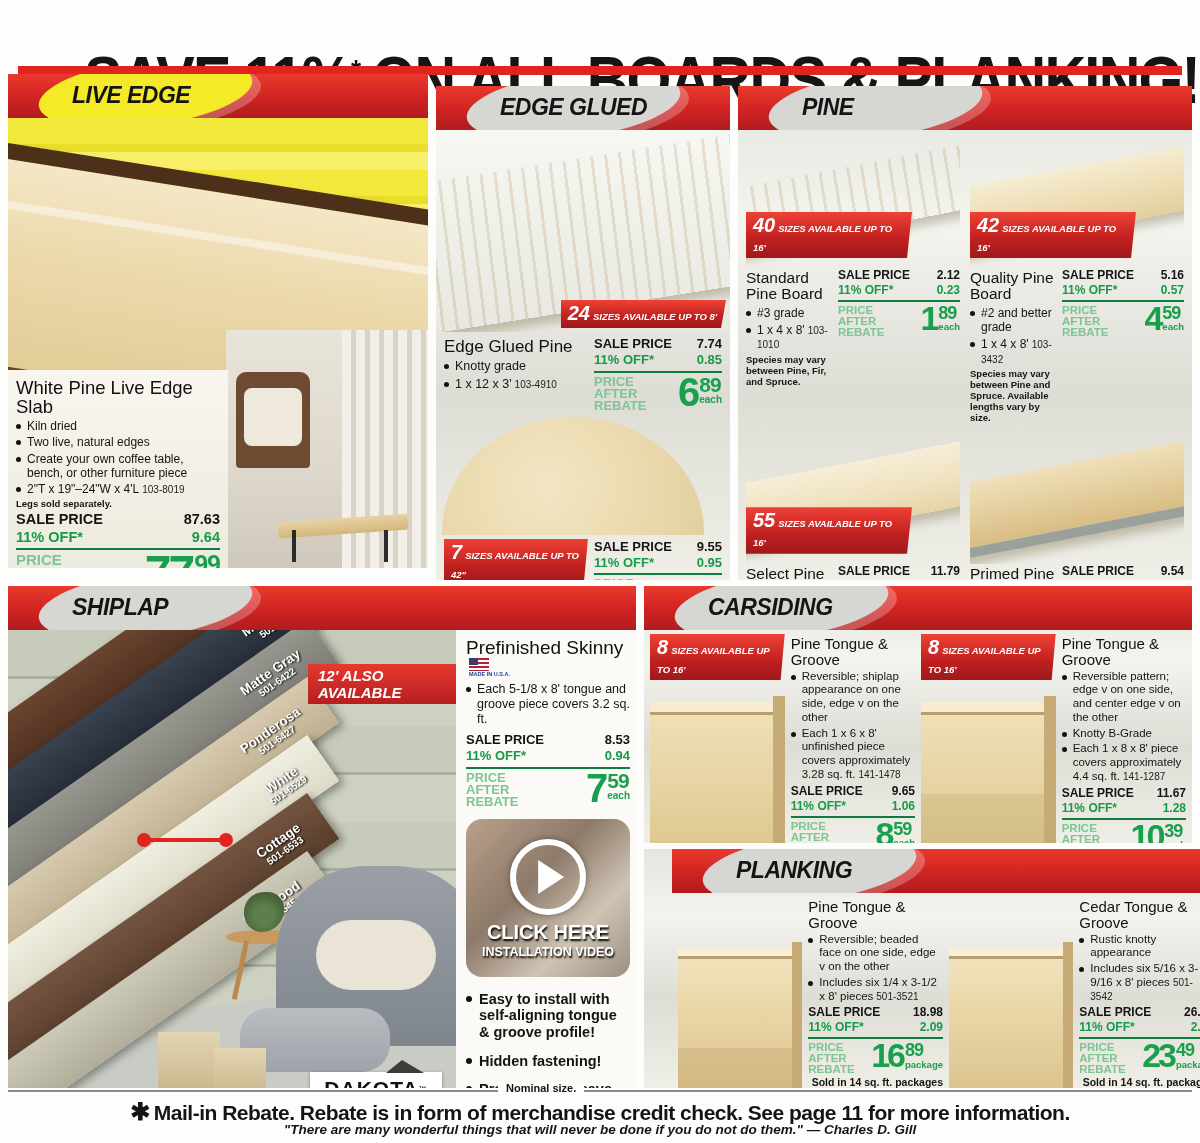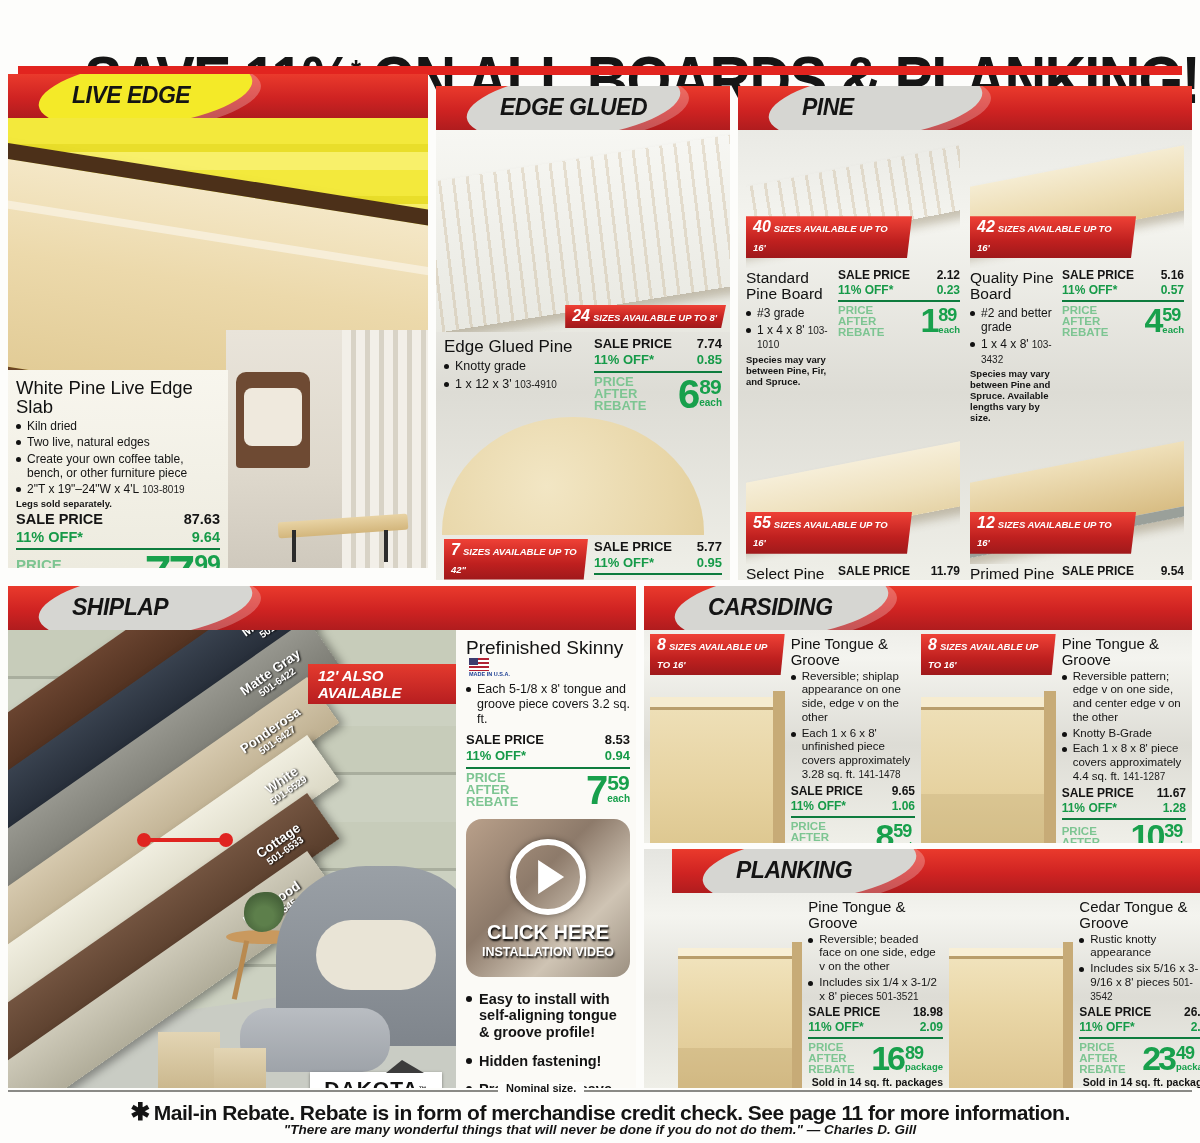--- a/index.html
+++ b/index.html
@@ -20,33 +20,33 @@
   
   .secbar{position:relative;height:44px;background:linear-gradient(180deg,#ea3a2c 0%,#cf2322 55%,#b01c1e 100%);overflow:hidden;flex:none;}
   .swoosh{position:absolute;left:30px;top:-14px;width:215px;height:66px;background:#d6d6d2;border-radius:50%;transform:rotate(-7deg);box-shadow:8px 6px 0 rgba(255,255,255,.25);}
   .swoosh.yel{background:#f4ea28;}
   .sectitle{position:absolute;left:64px;top:8px;font-style:italic;font-weight:900;font-size:23px;color:#141414;z-index:2;letter-spacing:-.5px;}
   
   .pb{flex:none;}
   .pb .row{display:flex;justify-content:space-between;font-weight:bold;color:#141414;line-height:1.25;}
   .pb .row.off{color:#169a48;}
   .pb .sep{border-bottom:2px solid #0e7c3e;margin:2px 0 3px;}
-  .pb-main{display:flex;align-items:center;}
+  .pb-main{display:flex;align-items:flex-start;}
   .par{display:flex;flex-direction:column;color:#7dc592;font-weight:bold;line-height:.95;text-transform:uppercase;}
   .big{display:flex;margin-left:auto;color:#18a04c;font-weight:900;}
   .big .d{line-height:.82;letter-spacing:-3px;}
   .big .cu{display:flex;flex-direction:column;align-items:flex-start;margin-left:2px;}
   .big .c{line-height:.9;letter-spacing:-1px;}
   .big .u{font-weight:bold;letter-spacing:0;}
   .pb-lg .row{font-size:14.5px;} .pb-lg .par{font-size:15px;} .pb-lg .d{font-size:48px;} .pb-lg .c{font-size:25px;}
   .pb-md .row{font-size:13px;} .pb-md .par{font-size:13px;} .pb-md .d{font-size:40px;} .pb-md .c{font-size:21px;} .pb-md .u{font-size:10px;}
   .pb-sm .row{font-size:12px;} .pb-sm .par{font-size:11.5px;} .pb-sm .d{font-size:34px;} .pb-sm .c{font-size:18px;} .pb-sm .u{font-size:9.5px;}
   
   .badge{display:inline-block;background:linear-gradient(180deg,#ef4136,#bf201f 60%,#9f191b);color:#fff;font-style:italic;font-weight:bold;padding:2px 9px 3px 7px;clip-path:polygon(0 0,100% 0,97% 100%,0 100%);}
-  .badge .n{font-size:16px;margin-right:3px;}
+  .badge .n{font-size:20px;margin-right:3px;}
   .badge .t{font-size:9.5px;}
   .badge.two{max-width:150px;line-height:1.15;}
   
   .ptitle{font-weight:normal;font-size:17px;line-height:1.05;color:#111;margin:2px 0;}
   ul.blts{list-style:none;margin:2px 0;padding:0;}
   ul.blts li{position:relative;padding-left:11px;font-size:12.5px;line-height:1.2;margin:3px 0;}
   ul.blts li::before{content:"";position:absolute;left:0;top:5px;width:5px;height:5px;border-radius:50%;background:#111;}
   .sku{font-size:10px;color:#222;margin-left:3px;}
   .fnote{font-size:9.5px;font-weight:bold;line-height:1.15;}
   
@@ -261,21 +261,21 @@
   </div>
   <div class="eg-row">
     <div class="info">
       <div class="badge"><span class="n">7</span><span class="t">SIZES AVAILABLE UP TO 42"</span></div>
       
       
     </div>
     <div class="pb pb-md">
       <div class="row">
           <span>SALE PRICE</span>
-          <span>5.77</span>
+          <span>9.55</span>
         </div>
       <div class="row off">
           <span>11% OFF*</span>
           <span>0.95</span>
         </div>
       <div class="sep"></div>
       <div class="pb-main">
         <div class="par">
             <span>PRICE</span>
           </div>
@@ -402,21 +402,20 @@
               <span>1.30</span>
             </div>
 
         </div>
       </div>
     </div>
 
     <div class="pcol">
       <div class="cellphoto">
         <div class="plank primed"></div>
-        <div class="badge two"><span class="n">12</span><span class="t">SIZES AVAILABLE UP TO 16'</span></div>
       </div>
       <div class="cellrow">
         <div class="info">
           <div class="ptitle">Primed Pine</div>
 
         </div>
         <div class="pb pb-sm">
           <div class="row">
               <span>SALE PRICE</span>
               <span>9.54</span>

